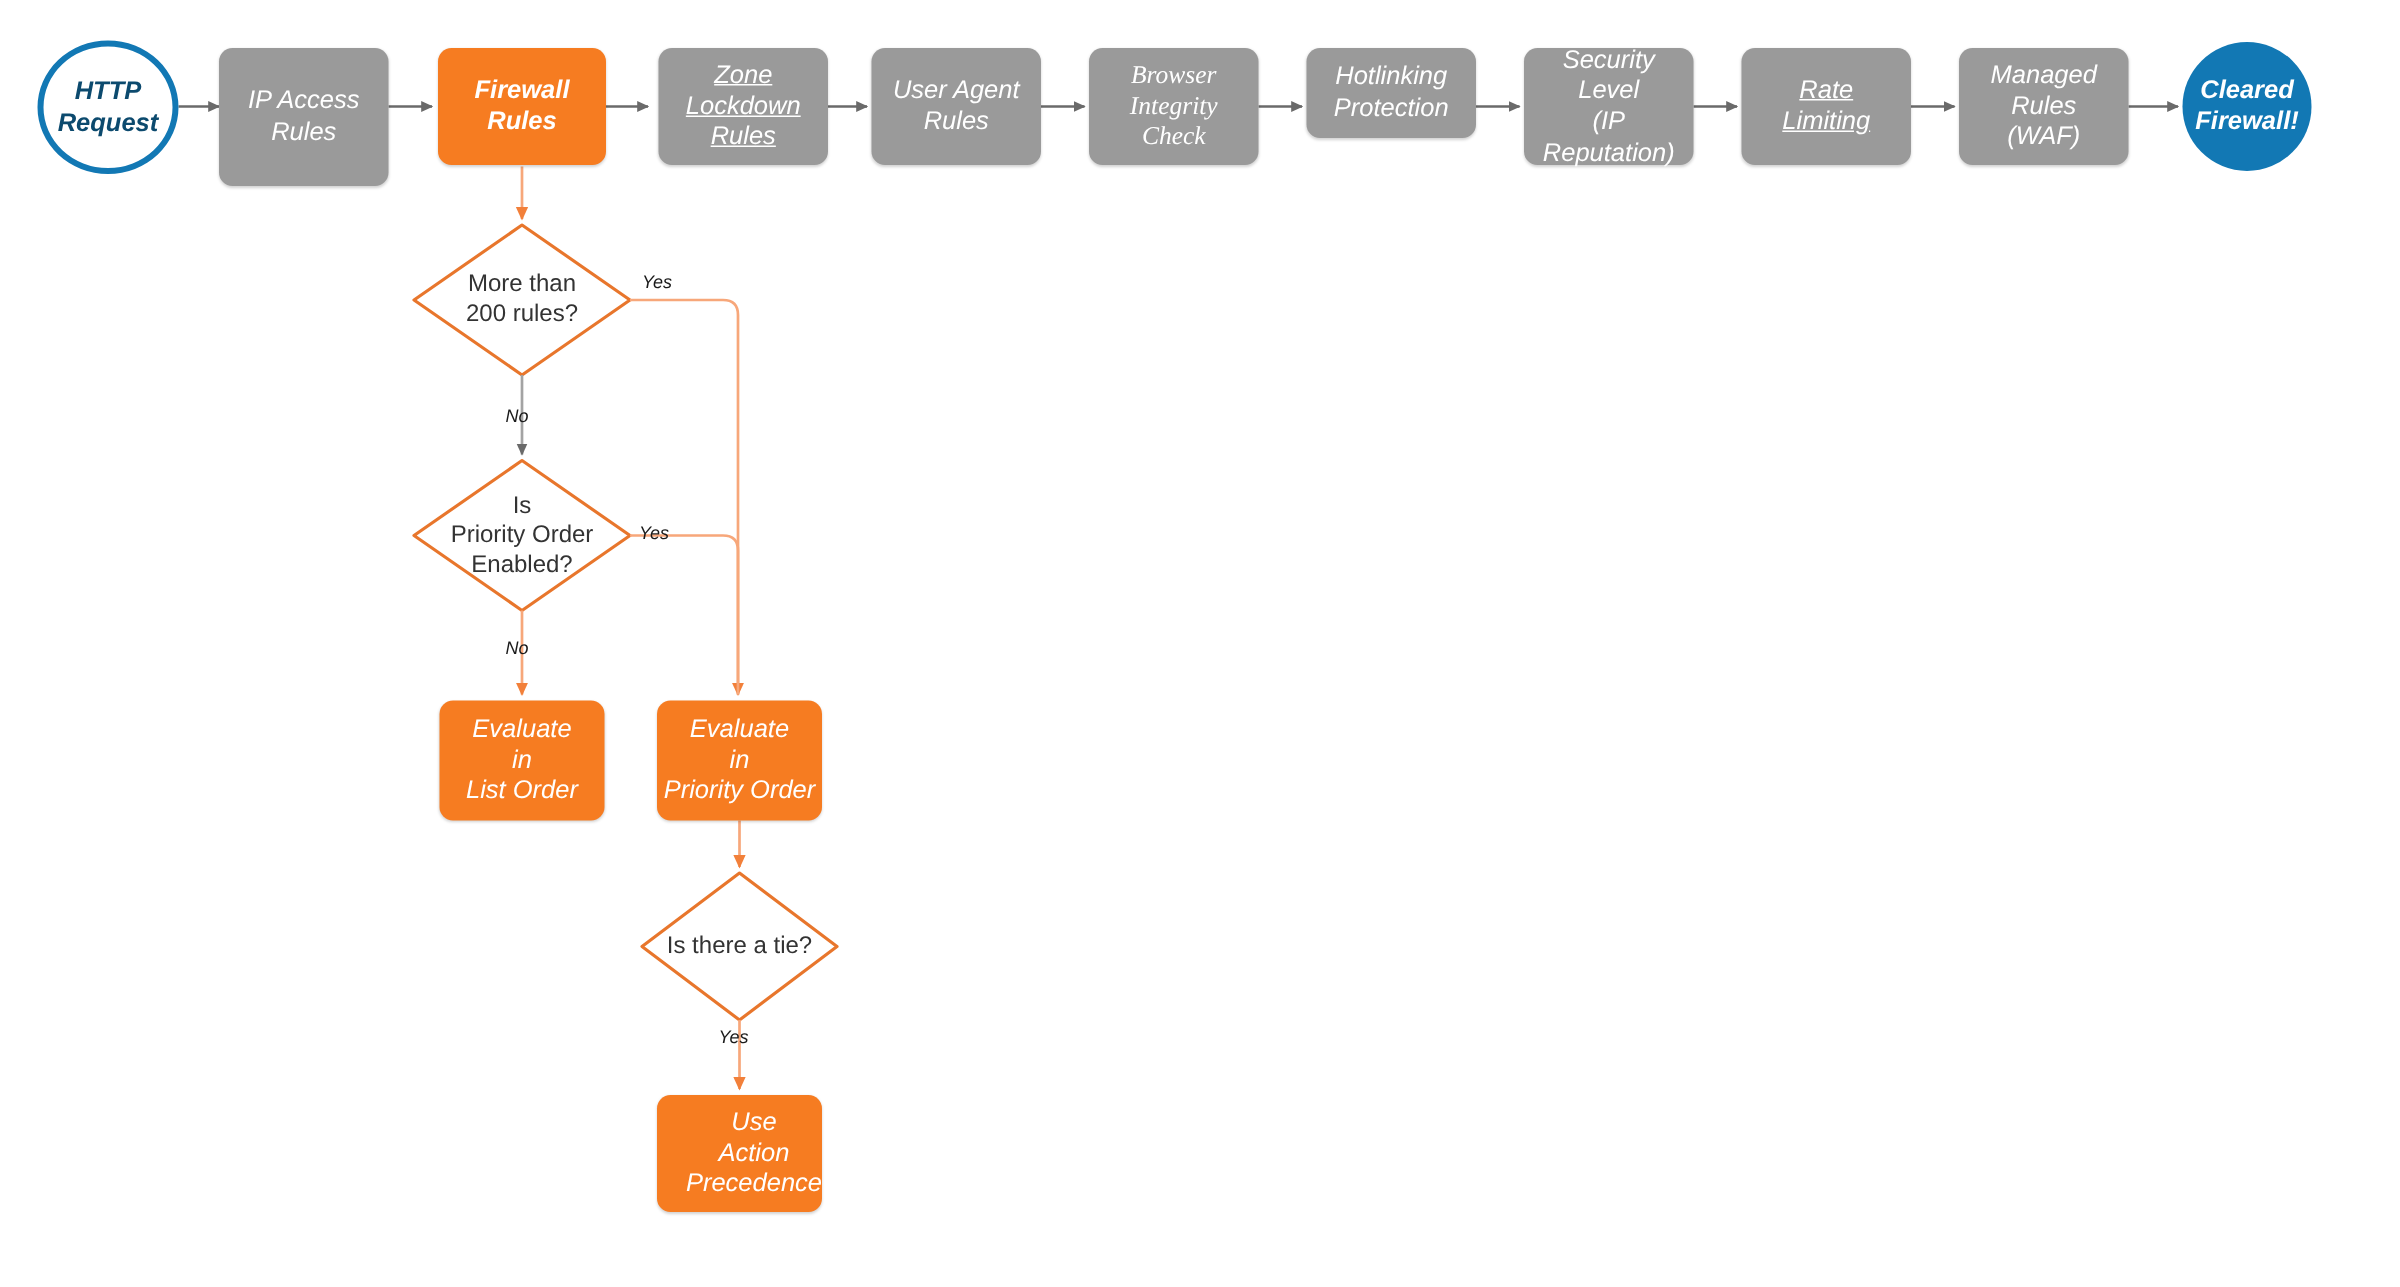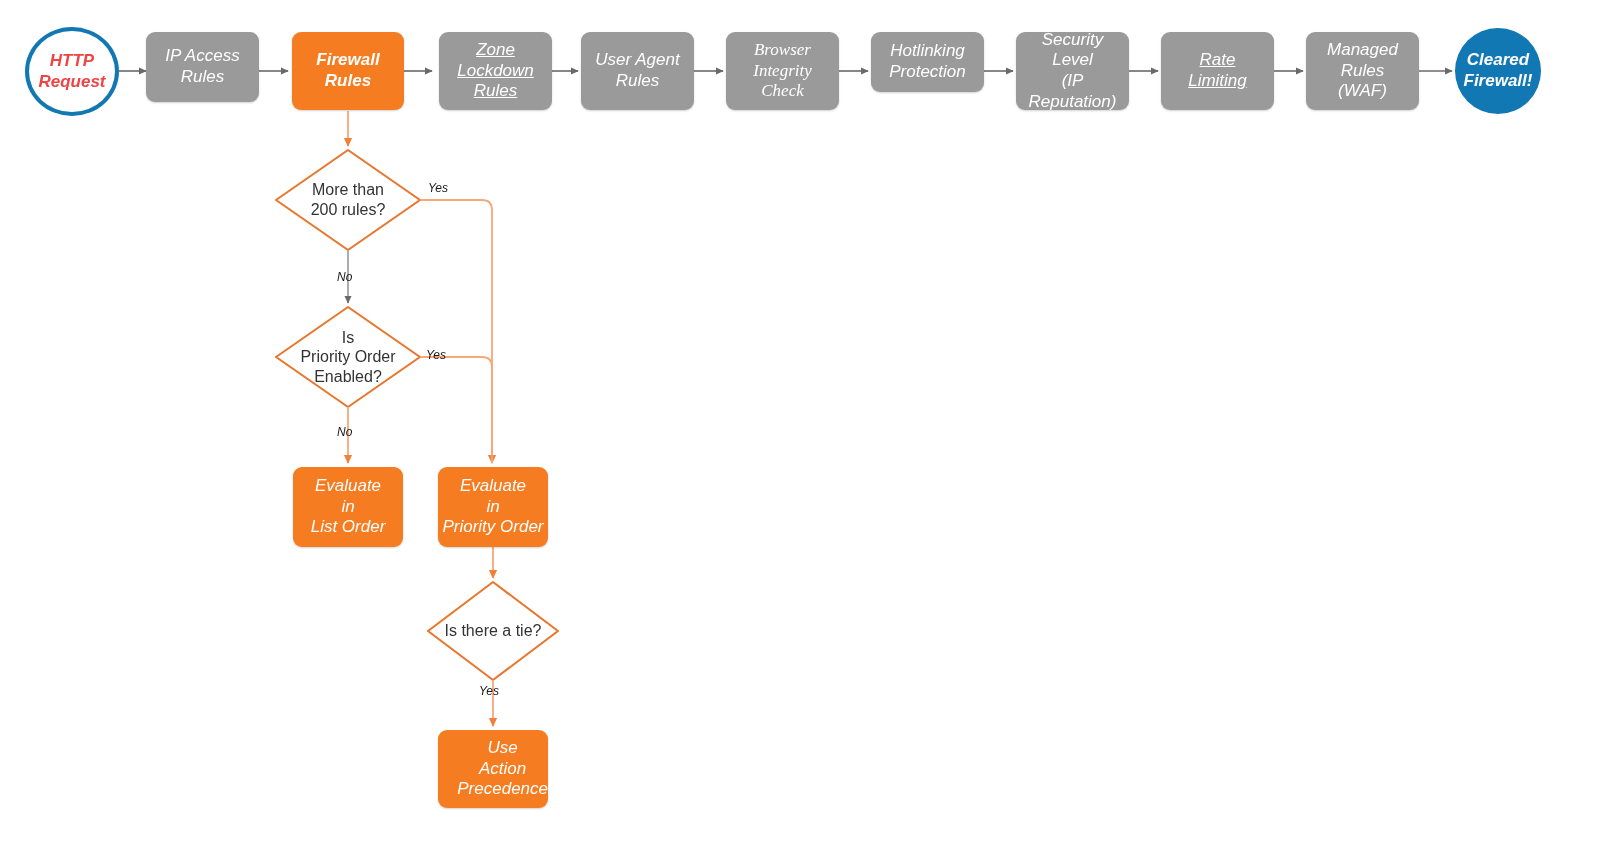--- a/index.html
+++ b/index.html
@@ -43,21 +43,21 @@
   
   .circle {
     border-radius: 50%;
     font-style: italic;
     font-weight: bold;
     font-size: 17px;
   }
   .circle.start {
     background: #ffffff;
     border: 4px solid #1278b4;
-    color: #ef4444;
+    color: #0c4a6e;
   }
   .circle.end {
     background: #1278b4;
     color: #ffffff;
   }
 
   
   .diamond {
     font-size: 16px;
     color: #333333;
@@ -122,21 +122,21 @@
   <path d="M493,547 L493,578" stroke="#f7a77a" stroke-width="1.8" fill="none" marker-end="url(#arrow-orange)"></path>
 
   <path d="M493,680 L493,726" stroke="#f7a77a" stroke-width="1.8" fill="none" marker-end="url(#arrow-orange)"></path>
 </svg>
 
 <div class="node circle start" style="left:25px; top:27px; width:94px; height:89px;">
   <span style="white-space:pre-line;">HTTP
 Request</span>
 </div>
 
-<div class="node box gray" style="left:146px; top:32px; width:113px; height:70px;">
+<div class="node box gray" style="left:146px; top:32px; width:113px; height:92px;">
   <span style="white-space:pre-line;">IP Access
 Rules</span>
 </div>
 
 <div class="node box orange" style="left:292px; top:32px; width:112px; height:78px;font-weight:bold;">
   <span style="white-space:pre-line;">Firewall
 Rules</span>
 </div>
 
 <div class="node box gray" style="left:439px; top:32px; width:113px; height:78px;text-decoration:underline;">

